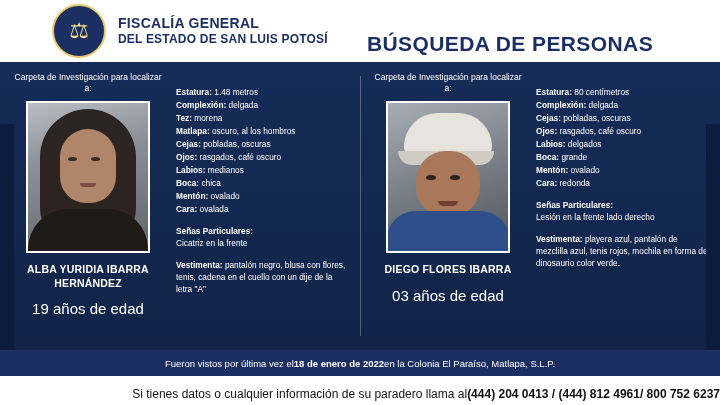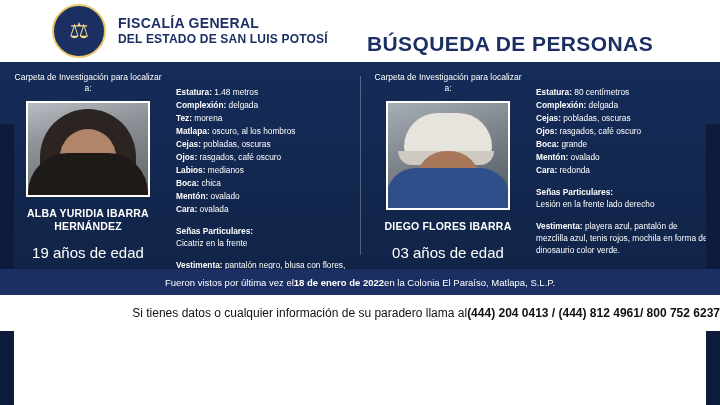--- a/index.html
+++ b/index.html
@@ -80,21 +80,21 @@
     justify-content: center;
     font-size: 21px;
     font-weight: bold;
     color: #1b2f63;
     letter-spacing: 0.4px;
     margin-top: 8px;
   }
   
   .body-area {
     position: relative;
-    height: 207px;
+    height: 288px;
     background: #132a55;
     background: linear-gradient(180deg,#152c59 0%,#112448 100%);
     display: flex;
   }
   .divider-v {
     position: absolute;
     left: 360px;
     top: 14px;
     bottom: 14px;
     width: 1px;
@@ -388,20 +388,21 @@
           <div class="shirt"></div>
         </div>
         <div class="person-name">DIEGO FLORES IBARRA</div>
         <div class="person-age">03 años de edad</div>
       </div>
       <div class="case-right">
         <div class="attr"><b>Estatura:</b> <span>80 centímetros</span></div>
         <div class="attr"><b>Complexión:</b> <span>delgada</span></div>
         <div class="attr"><b>Cejas:</b> <span>pobladas, oscuras</span></div>
         <div class="attr"><b>Ojos:</b> <span>rasgados, café oscuro</span></div>
+        <div class="attr"><b>Labios:</b> <span>delgados</span></div>
         <div class="attr"><b>Boca:</b> <span>grande</span></div>
         <div class="attr"><b>Mentón:</b> <span>ovalado</span></div>
         <div class="attr"><b>Cara:</b> <span>redonda</span></div>
 
         <div class="attr-block">
           <b>Señas Particulares:</b><br>
           <span>Lesión en la frente lado derecho</span>
         </div>
         <div class="attr-block">
           <b>Vestimenta:</b>

